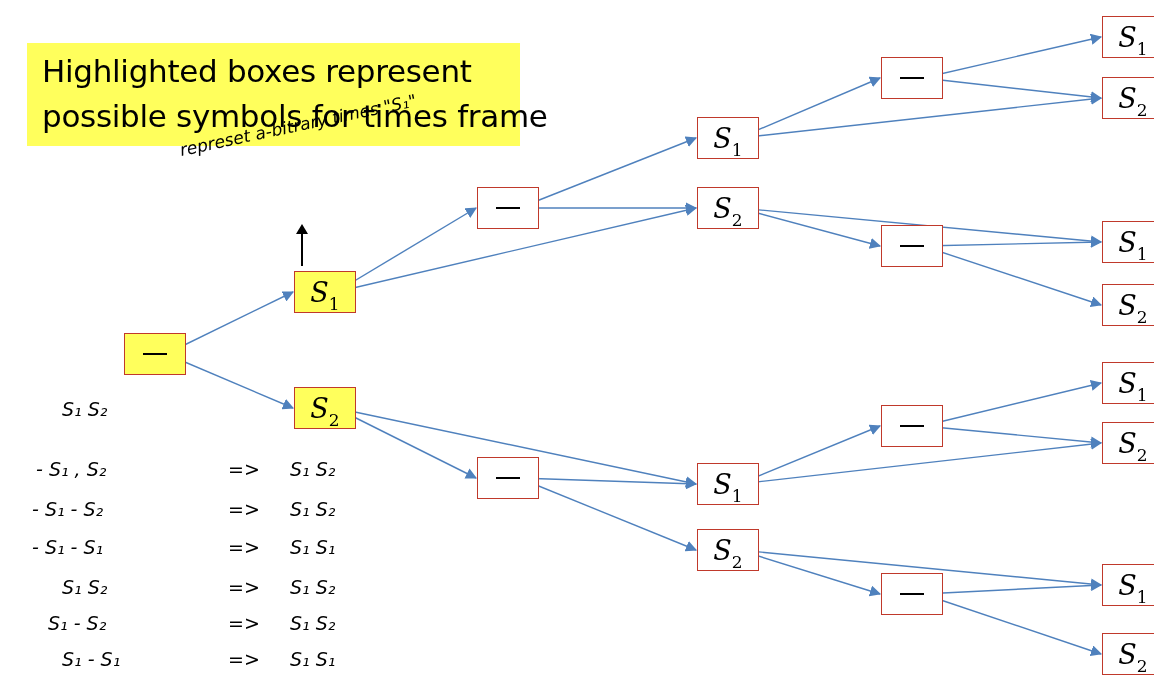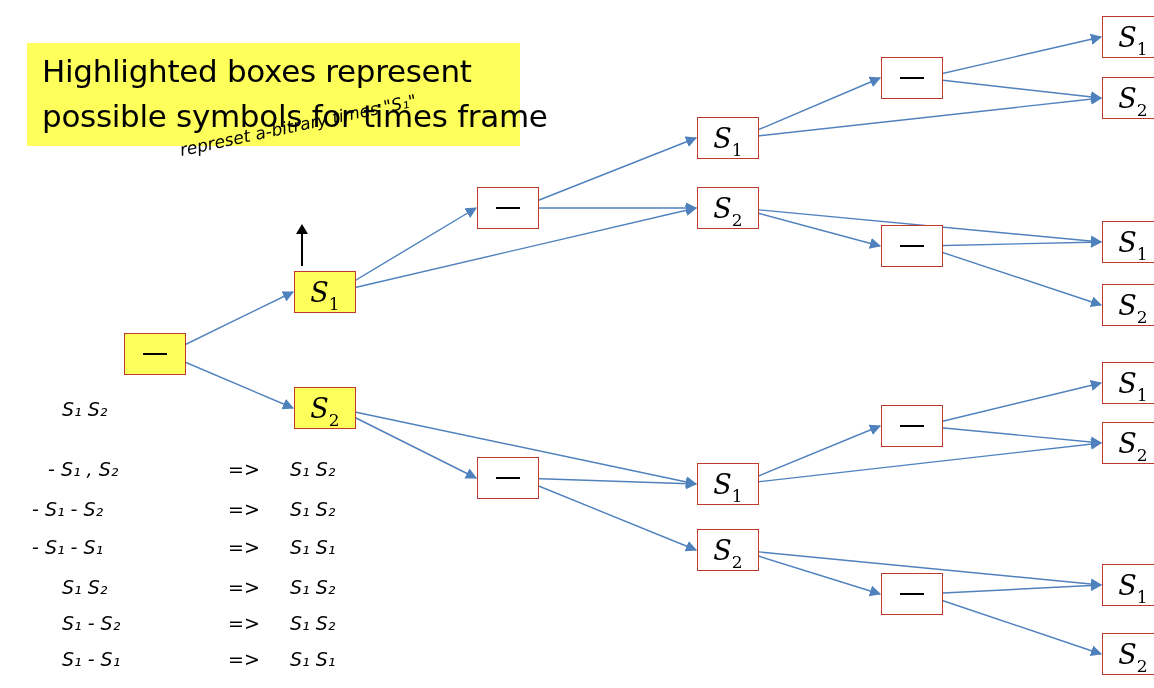--- a/index.html
+++ b/index.html
@@ -128,31 +128,31 @@
     <div class="node" style="left: 1102px; top: 564px;">
       <span class="sym">S<span class="sub">1</span></span>
     </div>
     <div class="node" style="left: 1102px; top: 633px;">
       <span class="sym">S<span class="sub">2</span></span>
     </div>
   </div>
 
 <div class="eq-row" style="left:62px; top:398px;">S₁ S₂</div>
 <div id="hand-rows">
-    <div class="eq-row" style="left: 48px; top: 458px;">- S₁ , S₂</div>
+    <div class="eq-row" style="left: 36px; top: 458px;">- S₁ , S₂</div>
     <div class="eq-row" style="left: 228px; top: 458px;">=&gt;</div>
     <div class="eq-row" style="left: 290px; top: 458px;">S₁ S₂</div>
     <div class="eq-row" style="left: 32px; top: 498px;">- S₁ - S₂</div>
     <div class="eq-row" style="left: 228px; top: 498px;">=&gt;</div>
     <div class="eq-row" style="left: 290px; top: 498px;">S₁ S₂</div>
     <div class="eq-row" style="left: 32px; top: 536px;">- S₁ - S₁</div>
     <div class="eq-row" style="left: 228px; top: 536px;">=&gt;</div>
     <div class="eq-row" style="left: 290px; top: 536px;">S₁ S₁</div>
     <div class="eq-row" style="left: 62px; top: 576px;">S₁ S₂</div>
     <div class="eq-row" style="left: 228px; top: 576px;">=&gt;</div>
     <div class="eq-row" style="left: 290px; top: 576px;">S₁ S₂</div>
-    <div class="eq-row" style="left: 62px; top: 612px;">S₁ - S₂</div>
+    <div class="eq-row" style="left: 48px; top: 612px;">S₁ - S₂</div>
     <div class="eq-row" style="left: 228px; top: 612px;">=&gt;</div>
     <div class="eq-row" style="left: 290px; top: 612px;">S₁ S₂</div>
     <div class="eq-row" style="left: 62px; top: 648px;">S₁ - S₁</div>
     <div class="eq-row" style="left: 228px; top: 648px;">=&gt;</div>
     <div class="eq-row" style="left: 290px; top: 648px;">S₁ S₁</div>
   </div>
 
 </body></html>

